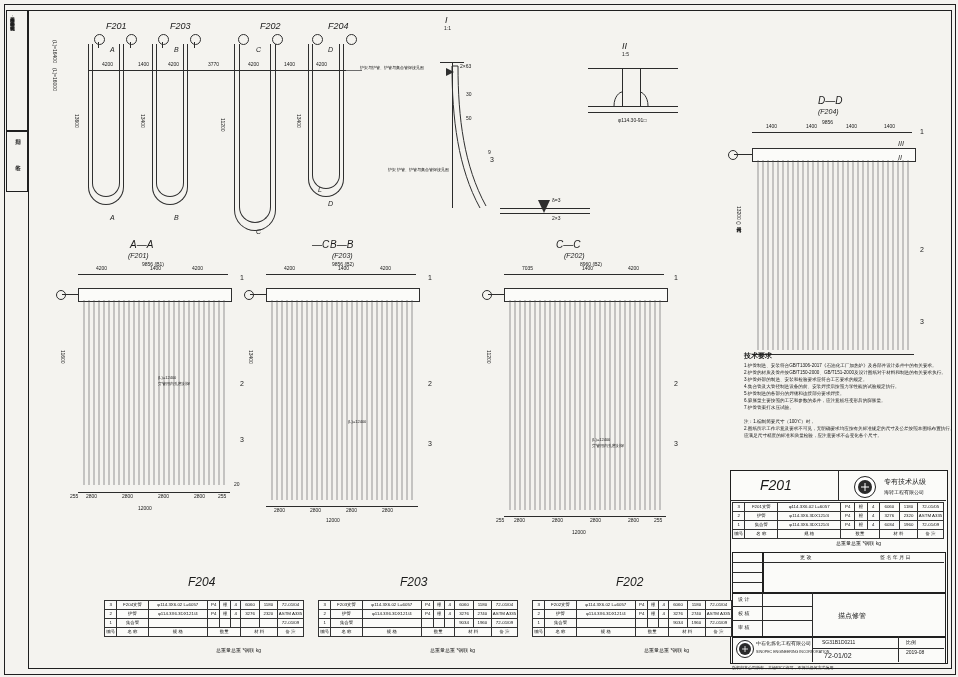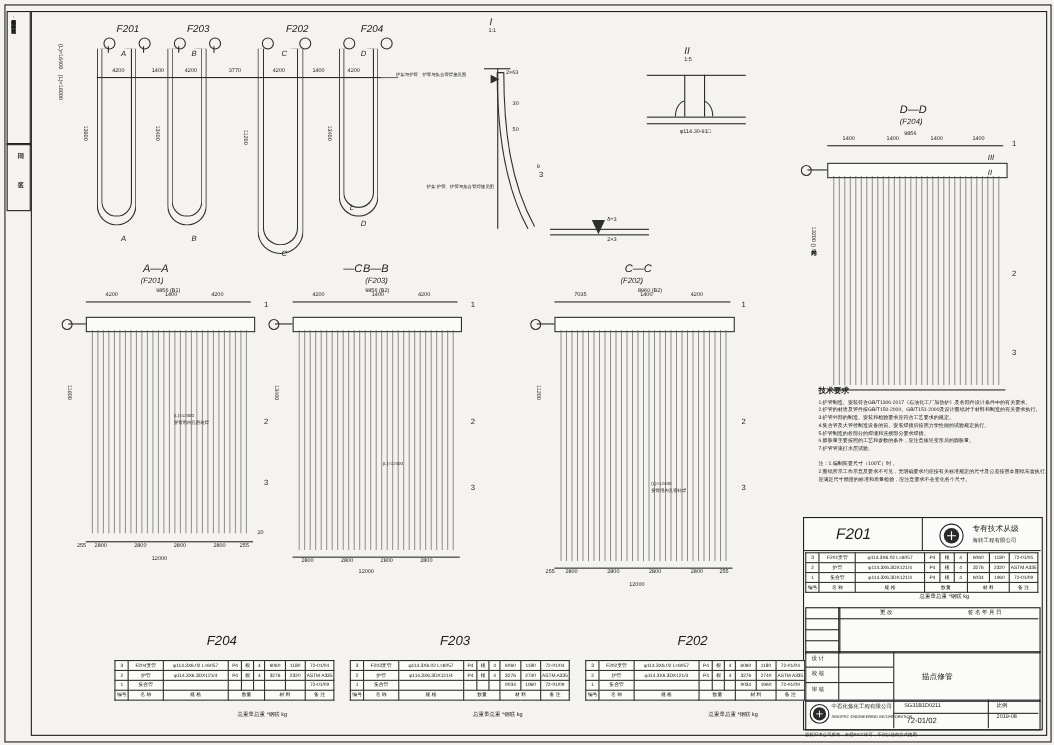--- a/index.html
+++ b/index.html
@@ -274,21 +274,21 @@
     <div class="txt t7" style="left:178px;top:34px;">1</div>
     <div class="txt t7" style="left:178px;top:140px;">2</div>
     <div class="txt t7" style="left:178px;top:200px;">3</div>
     <div class="txt" style="left:98px;top:180px;font-size:4px;">(L)=12400</div>
   </div>
 
   <div class="txt t10 ital" style="left:330px;top:240px;">B—B</div>
   <div class="txt t7 ital" style="left:332px;top:252px;">(F203)</div>
 
   <div class="abs" style="left:488px;top:240px;width:200px;height:300px;">
-    <div class="txt t10 ital" style="left:80px;top:0;">C—C</div>
+    <div class="txt t10 ital" style="left:68px;top:0;">C—C</div>
     <div class="txt t7 ital" style="left:76px;top:12px;">(F202)</div>
     <div class="txt" style="left:92px;top:22px;">8960 (B2)</div>
     <div class="ln hl" style="left:16px;top:34px;width:160px;"></div>
     <div class="txt" style="left:34px;top:26px;">7035</div>
     <div class="txt" style="left:94px;top:26px;">1400</div>
     <div class="txt" style="left:140px;top:26px;">4200</div>
     <div class="hdr" style="left:16px;top:48px;width:162px;height:12px;"></div>
     <div class="ln hl" style="left:0px;top:54px;width:16px;"></div>
     <div class="circ" style="left:-6px;top:50px;width:8px;height:8px;"></div>
     <div class="bundle" style="left:18px;top:60px;width:158px;height:210px;">

